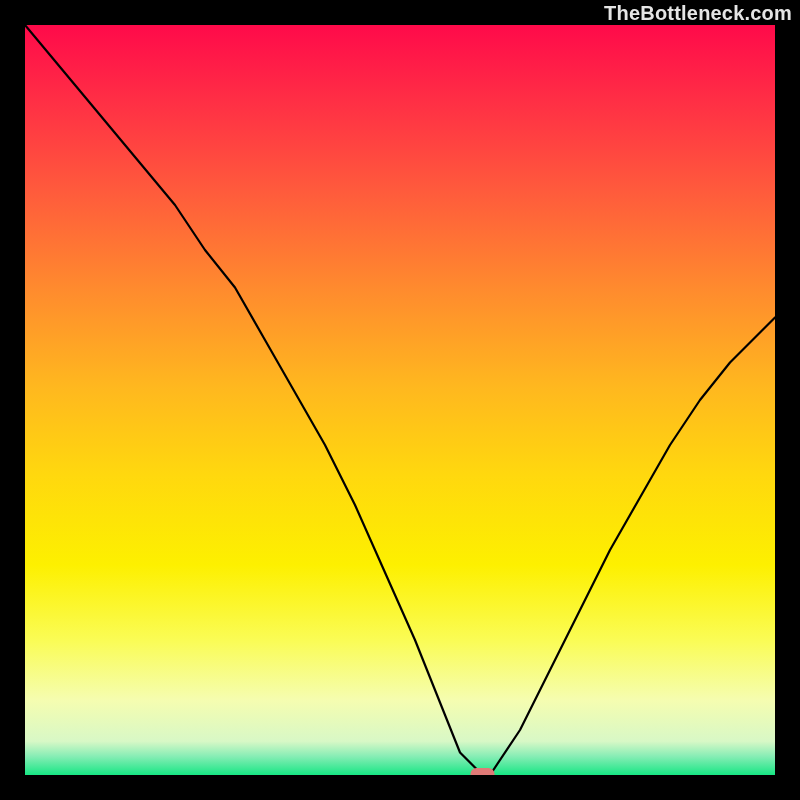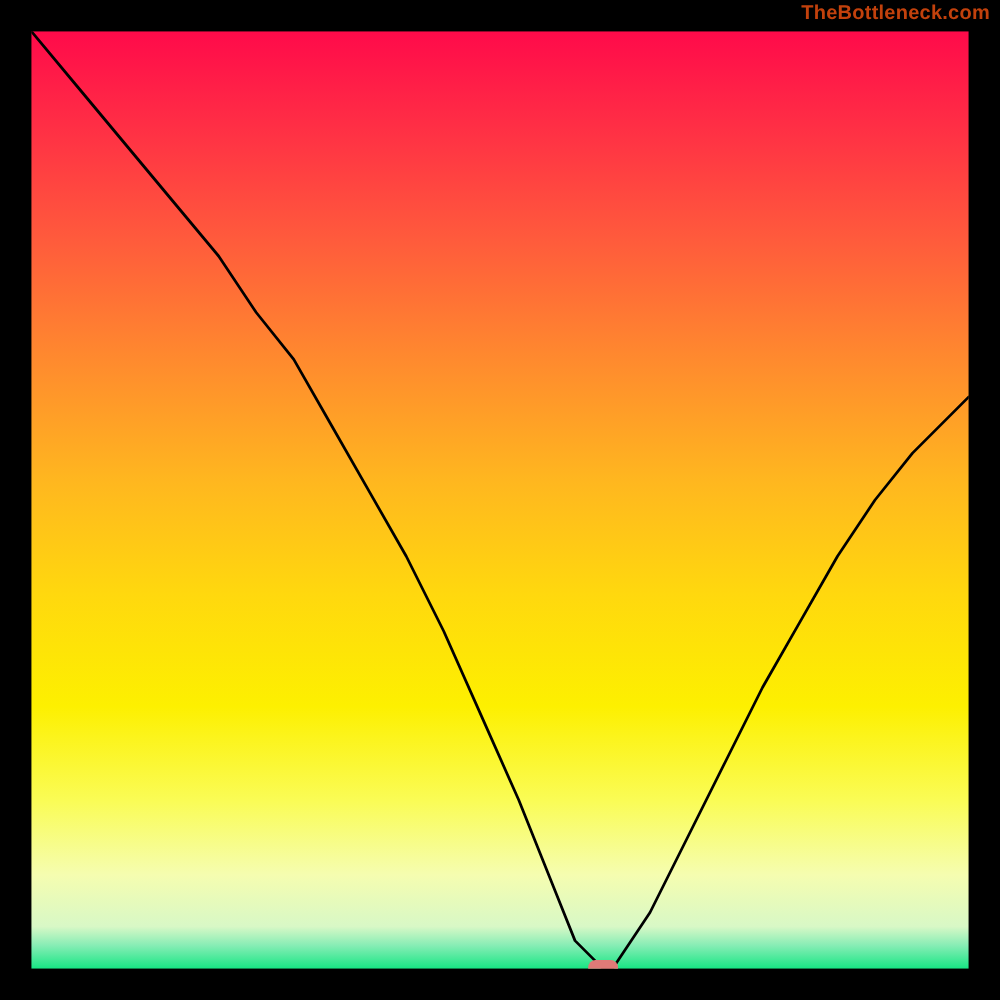--- a/index.html
+++ b/index.html
@@ -22,23 +22,23 @@
     top: 25px;
     left: 25px;
     width: 750px;
     height: 750px;
   }
   .watermark {
     position: absolute;
     top: 2px;
     right: 8px;
     font-family: Arial, Helvetica, sans-serif;
-    font-size: 16px;
+    font-size: 20px;
     font-weight: 600;
-    color: #c2410c;
+    color: #e5e5e5;
     letter-spacing: 0.2px;
   }
   svg { display: block; }
 </style>
 </head>
 <body>
 
 <div class="frame">
 
   <div class="plot-area">

